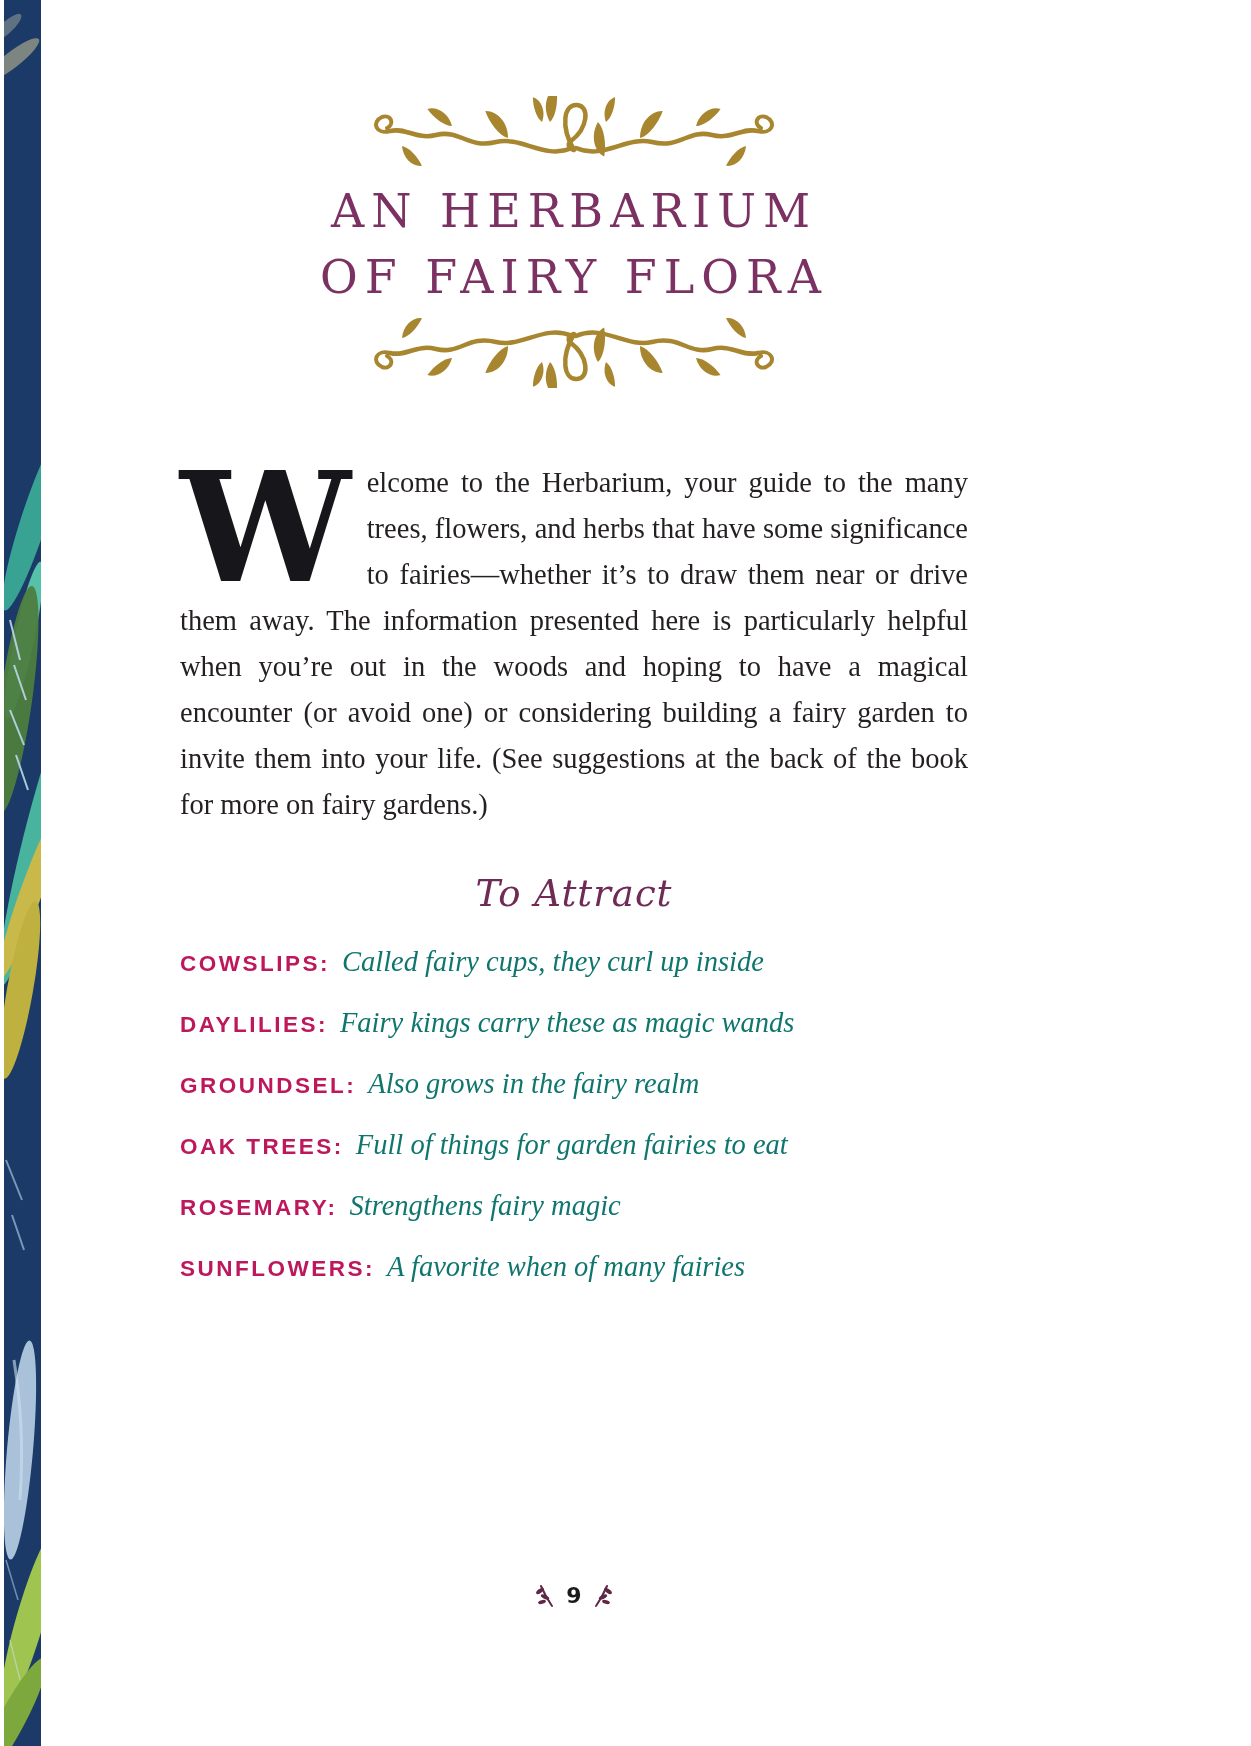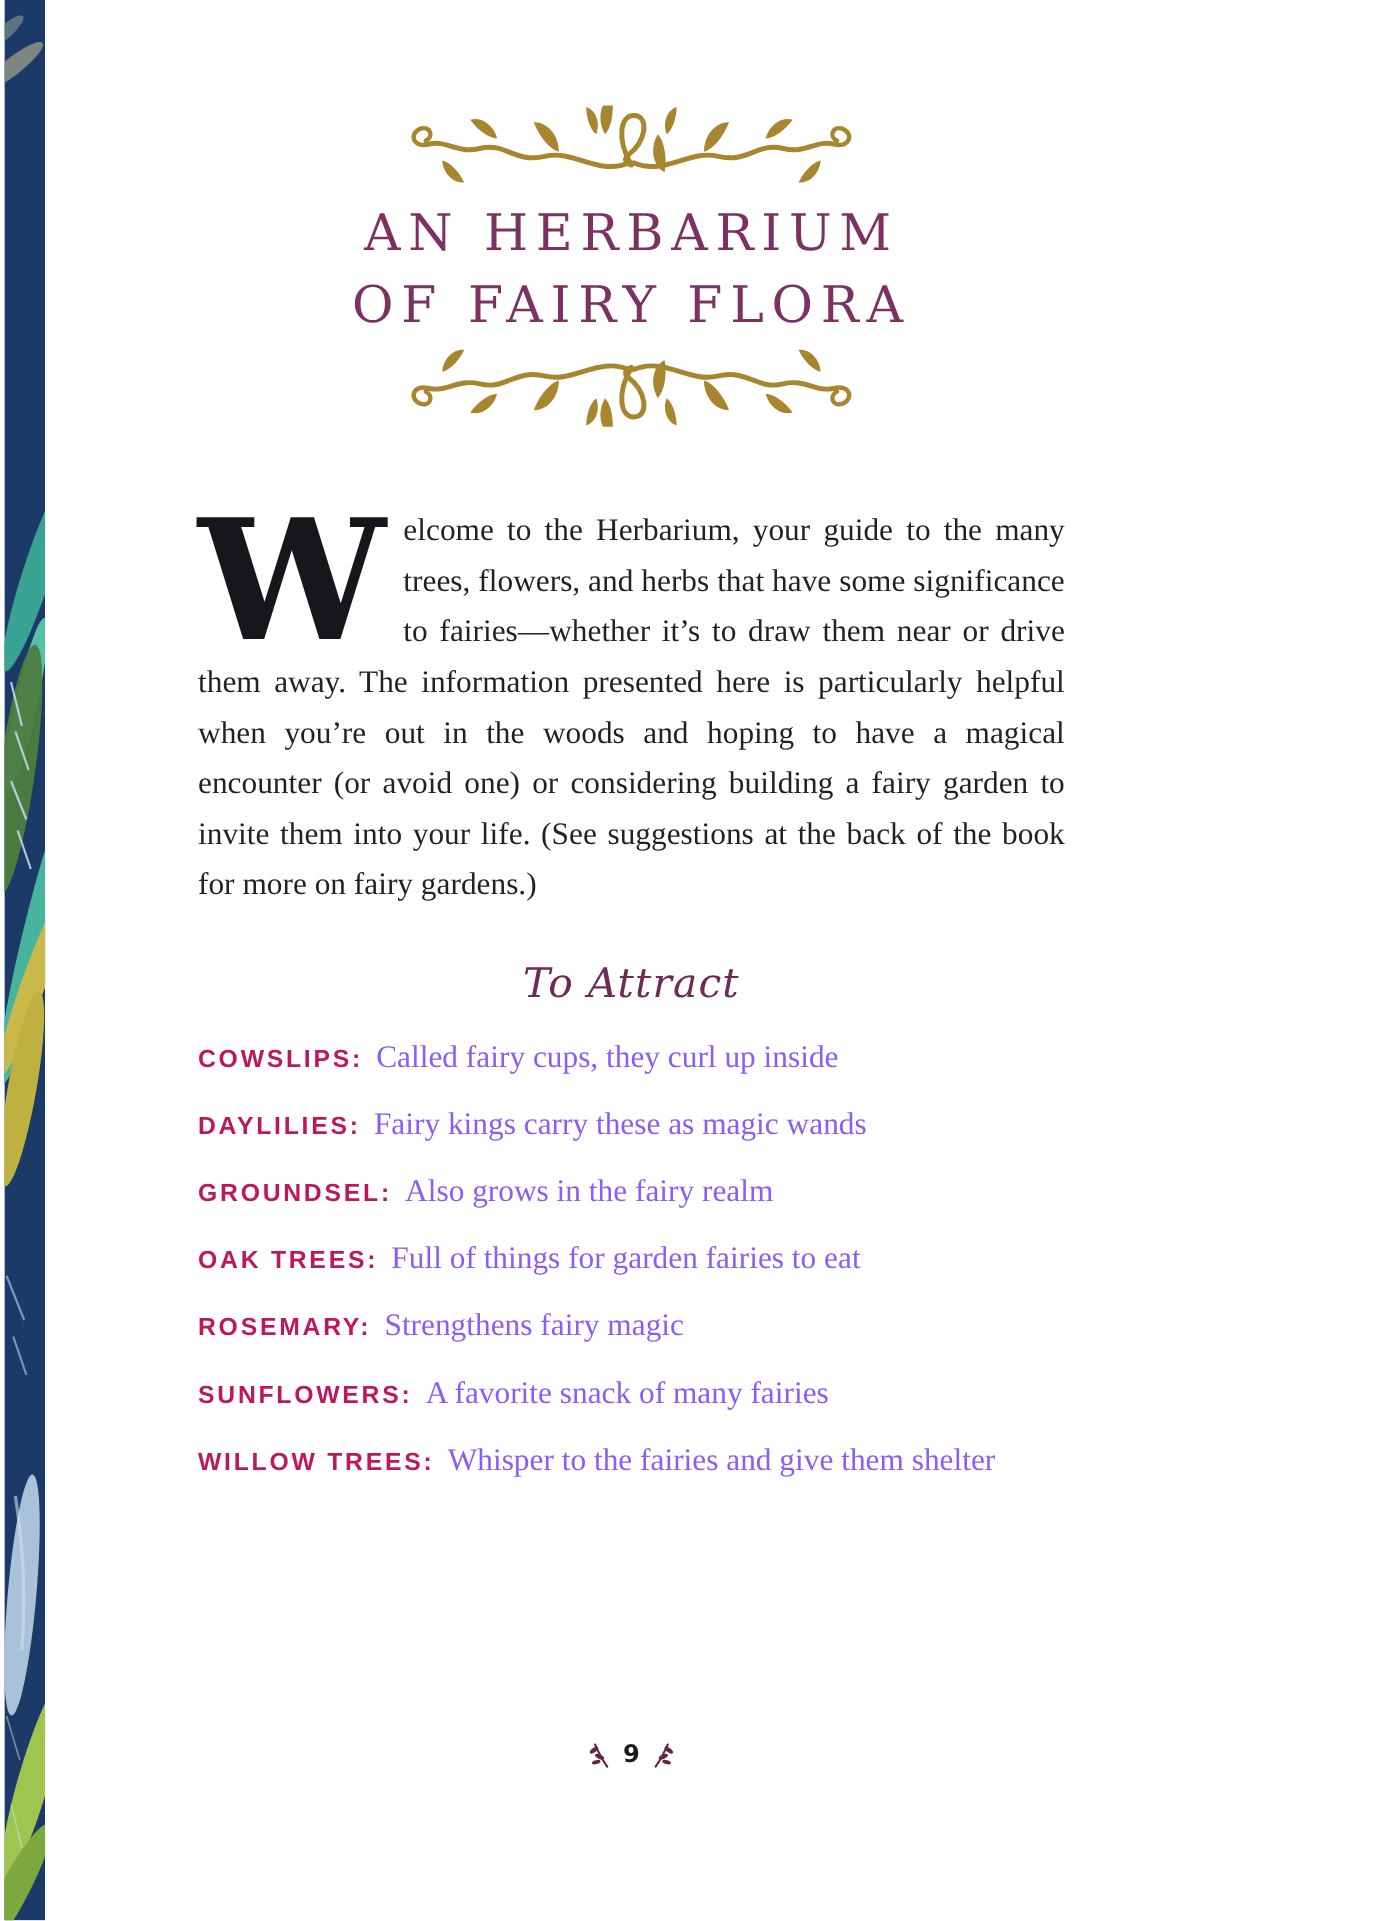--- a/index.html
+++ b/index.html
@@ -72,22 +72,23 @@
   }
   .term{
     font-family:"Liberation Sans", sans-serif;
     font-weight:bold;
     font-size:22.5px;
     letter-spacing:2.5px;
     color:#be185d;
   }
   .desc{
     font-family:"Liberation Serif", serif;
+    font-style:italic;
     font-size:28.5px;
-    color:#8b5cf6;
+    color:#0f766e;
     margin-left:8px;
   }
   
   .folio{
     position:absolute;left:180px;top:1583px;width:788px;
     display:flex;align-items:center;justify-content:center;gap:12px;
   }
   .folio-number{
     font-family:"DejaVu Sans", sans-serif;
     font-weight:bold;
@@ -170,25 +171,21 @@
     <li>
       <span class="term">OAK TREES:</span>
       <span class="desc">Full of things for garden fairies to eat</span>
     </li>
     <li>
       <span class="term">ROSEMARY:</span>
       <span class="desc">Strengthens fairy magic</span>
     </li>
     <li>
       <span class="term">SUNFLOWERS:</span>
-      <span class="desc">A favorite snack of many fairies</span>
-    </li>
-    <li>
-      <span class="term">WILLOW TREES:</span>
-      <span class="desc">Whisper to the fairies and give them shelter</span>
+      <span class="desc">A favorite when of many fairies</span>
     </li>
   </ul>
 
 </div>
 
 <div class="folio">
   <svg class="sprig" width="18" height="24" viewBox="0 0 18 24" aria-hidden="true">
     <path d="M16,22 C11,15 8,9 5,2" fill="none" stroke="#5e2746" stroke-width="2" stroke-linecap="round"></path>
     <ellipse cx="4" cy="7" rx="4.5" ry="2" fill="#5e2746" transform="rotate(-35 4 7)"></ellipse>
     <ellipse cx="9" cy="13" rx="4.5" ry="2" fill="#5e2746" transform="rotate(25 9 13)"></ellipse>

